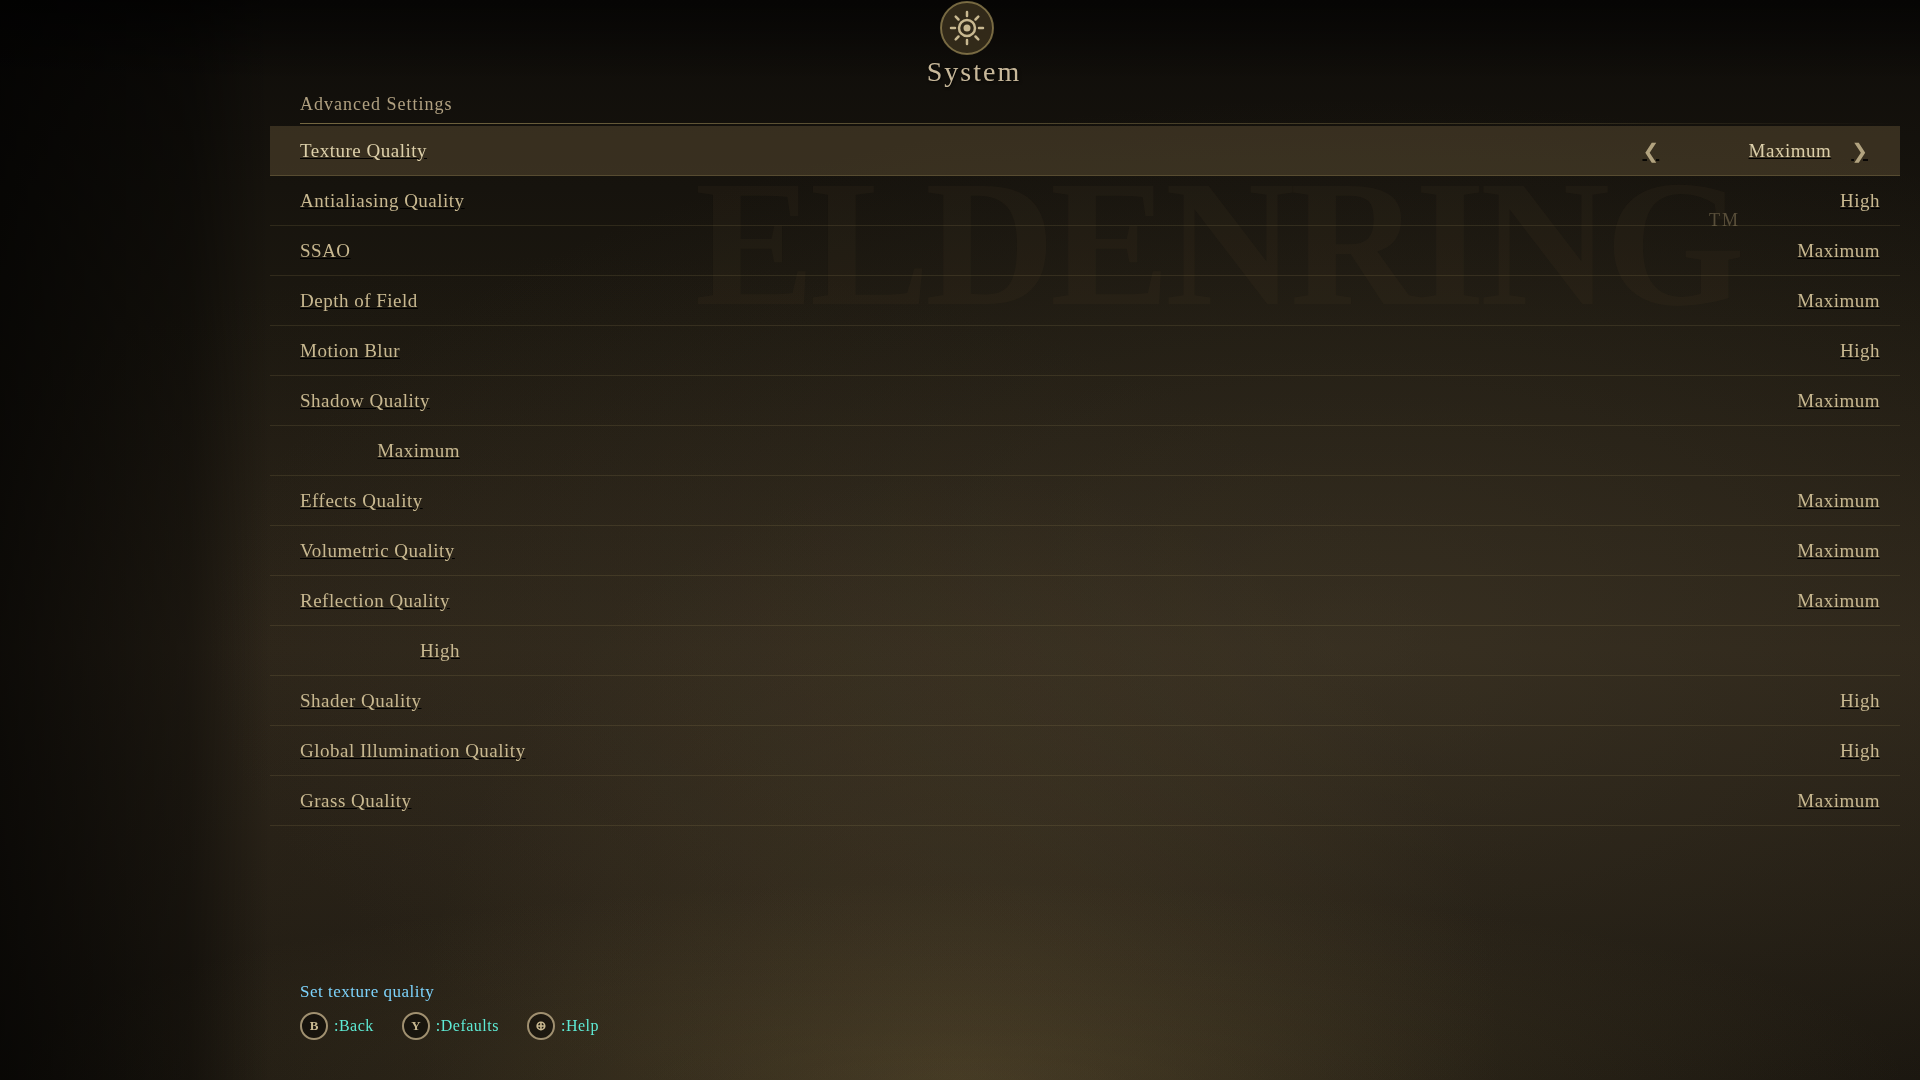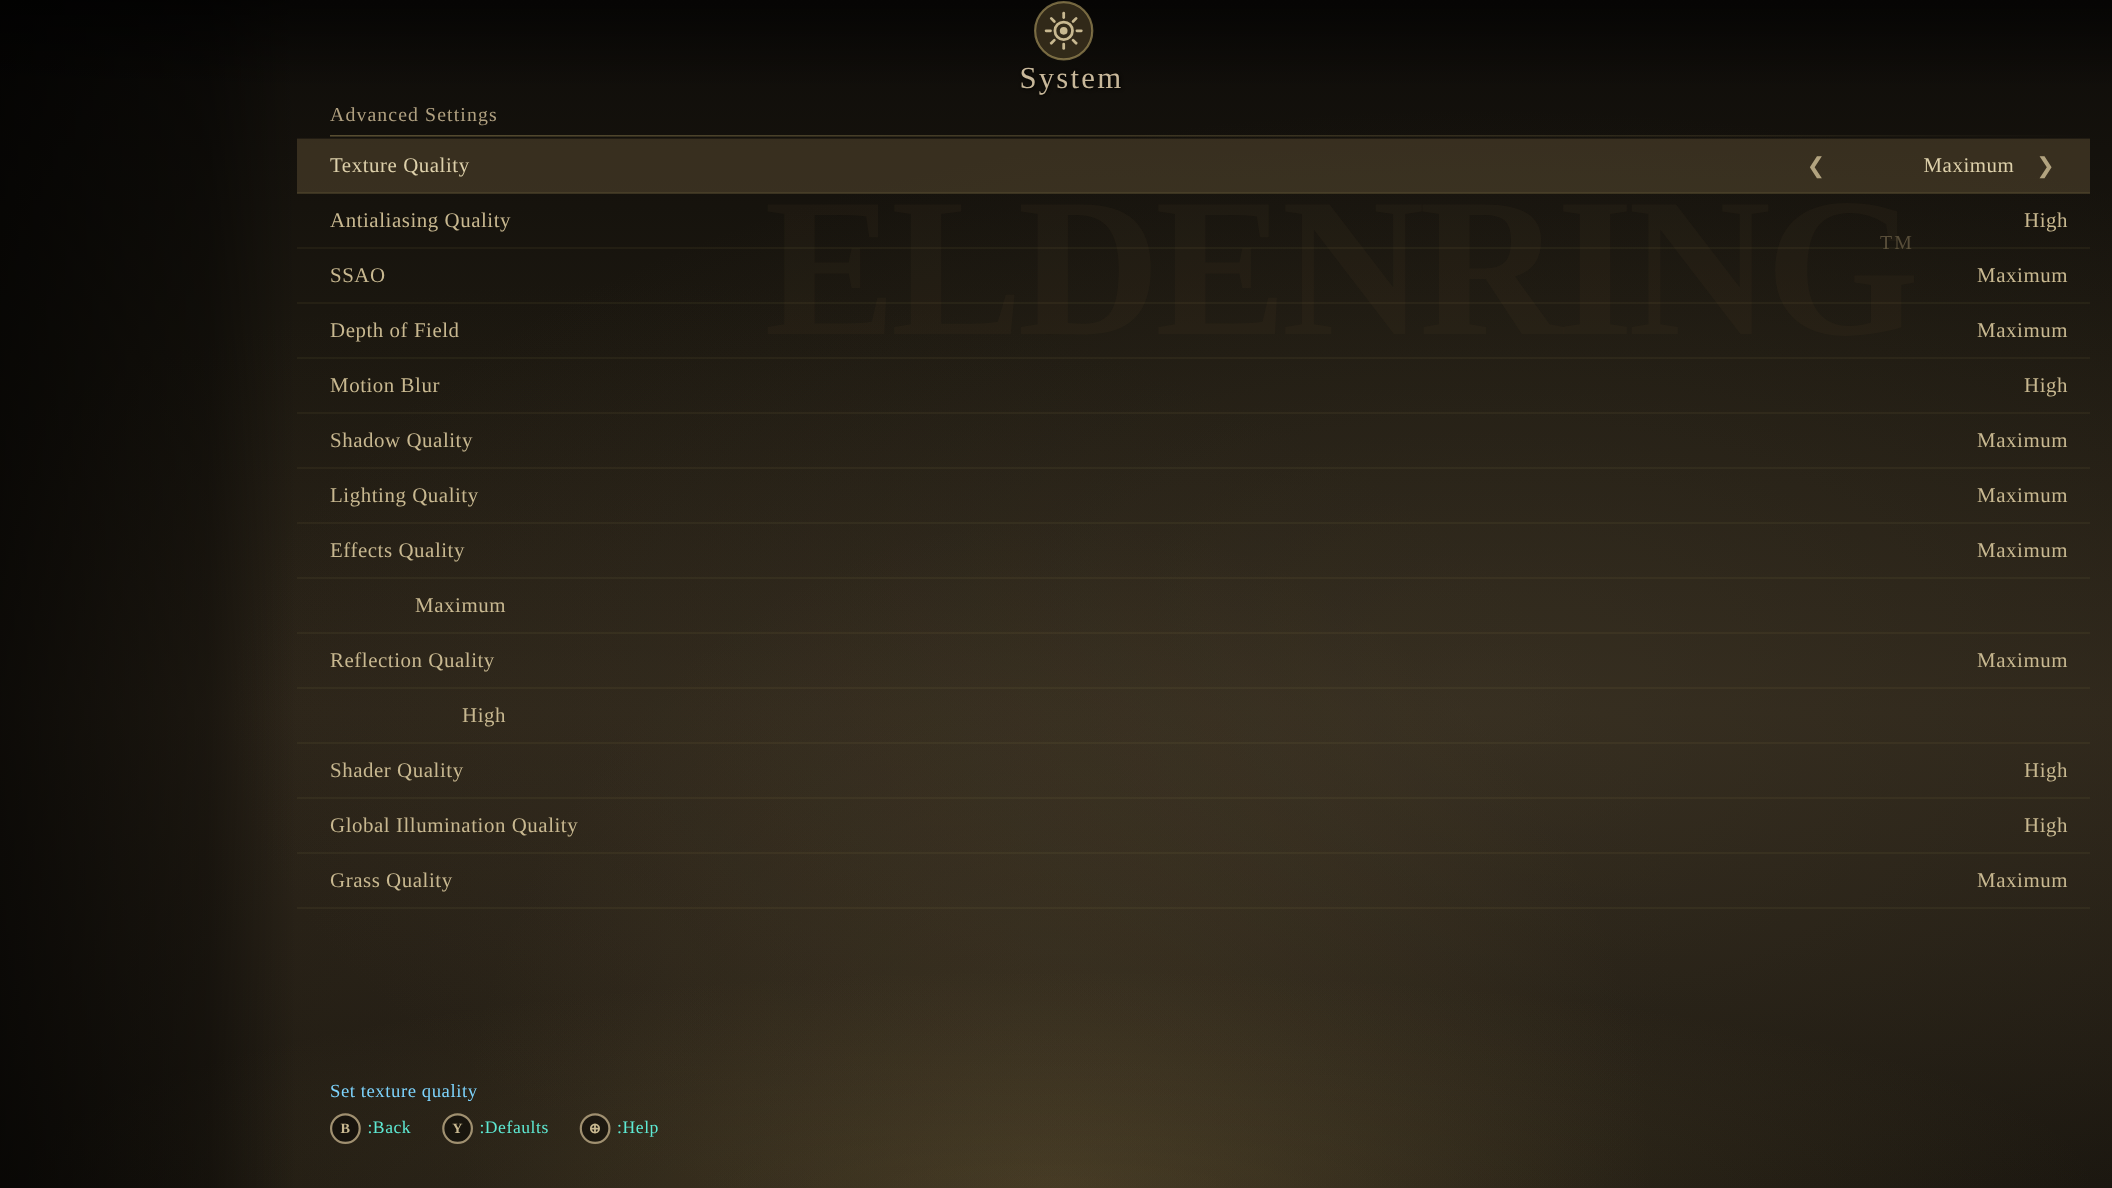--- a/index.html
+++ b/index.html
@@ -114,20 +114,21 @@
     .section-divider {
       height: 1px;
       background: linear-gradient(90deg, rgba(180,160,100,0.6) 0%, rgba(180,160,100,0.2) 80%, transparent 100%);
       margin: 0 20px 0 30px;
     }
 
     
     .settings-list {
       margin-top: 2px;
       padding: 0 20px 0 0;
+      text-decoration: underline;
     }
 
     .setting-row {
       display: flex;
       align-items: center;
       height: 50px;
       border-bottom: 1px solid rgba(180,160,100,0.15);
       padding: 0 20px 0 30px;
       position: relative;
     }
@@ -297,28 +298,28 @@
       </div>
       <div class="setting-row">
         <span class="setting-name">Motion Blur</span>
         <span class="setting-value">High</span>
       </div>
       <div class="setting-row">
         <span class="setting-name">Shadow Quality</span>
         <span class="setting-value">Maximum</span>
       </div>
       <div class="setting-row">
-        <span class="setting-name">Lighting Quality</span>
         <span class="setting-value">Maximum</span>
       </div>
       <div class="setting-row">
         <span class="setting-name">Effects Quality</span>
         <span class="setting-value">Maximum</span>
       </div>
       <div class="setting-row">
+        <span class="setting-name">Volumetric Quality</span>
         <span class="setting-value">Maximum</span>
       </div>
       <div class="setting-row">
         <span class="setting-name">Reflection Quality</span>
         <span class="setting-value">Maximum</span>
       </div>
       <div class="setting-row">
         <span class="setting-value">High</span>
       </div>
       <div class="setting-row">

